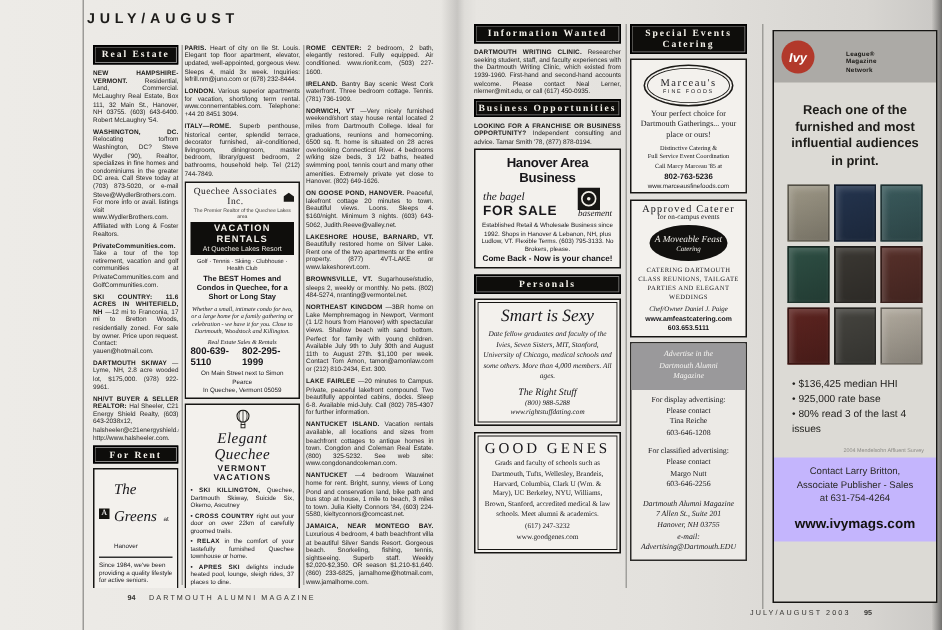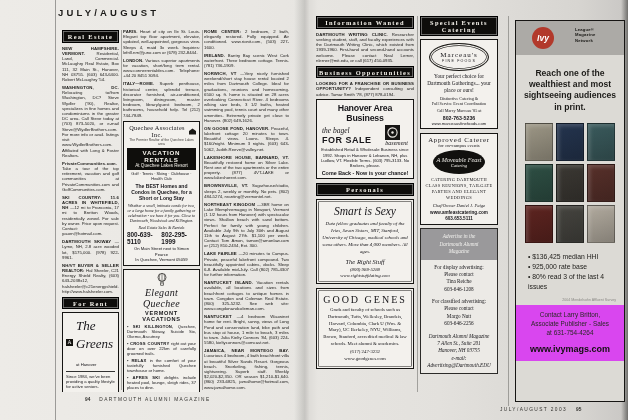--- a/index.html
+++ b/index.html
@@ -23,21 +23,21 @@
   .cad b{letter-spacing:.1px;}
 
   .boxad{border:0.9px solid #161513;background:#f3f1ed;margin:0 0 3.5px;padding:2.5px 3px;box-sizing:border-box;}
   .ctr{text-align:center;}
   .tiny{font-size:4.2px;line-height:1.25;}
 
   
   .greens-head{display:flex;align-items:center;gap:3px;border-bottom:0.6px solid #333;padding-bottom:1.5px;margin-bottom:1.5px;}
   .atria-mark{width:7px;height:7px;background:#14130f;color:#fff;font-family:"Liberation Serif",serif;
     font-size:5.5px;line-height:7px;text-align:center;flex:0 0 auto;}
-  .greens-title{font-family:"Liberation Serif",serif;font-style:italic;font-size:13px;}
+  .greens-title{font-family:"Liberation Serif",serif;font-style:italic;font-size:10px;}
   .greens-sub{font-size:4.2px;}
   .bull{font-size:4.2px;line-height:1.3;}
   .bull::before{content:"• ";}
   .line{font-size:4.2px;line-height:1.3;}
 
   
   .qa-logo{font-family:"Liberation Serif",serif;font-size:6.3px;letter-spacing:.3px;text-align:center;display:flex;align-items:center;justify-content:center;gap:2px;}
   .qa-tag{font-size:3.4px;text-align:center;color:#44423e;margin-bottom:1.5px;}
   .qa-bar{background:#0f0e0c;color:#f4f1ea;text-align:center;padding:1.5px 0;margin:1px 0;}
   .qa-bar1{font-size:6.2px;font-weight:bold;letter-spacing:.8px;}
@@ -99,31 +99,31 @@
   .adv{border:1.6px solid #2c2b29;padding:0 0 4px;background:#eceae6;}
   .adv-head{background:#9a999b;color:#f5f4f1;text-align:center;padding:4px 2px;margin-bottom:4px;
     font-family:"Liberation Serif",serif;font-style:italic;font-size:6.4px;line-height:1.35;}
   .adv .line{font-family:"Liberation Serif",serif;font-size:5.2px;line-height:1.42;text-align:center;}
   .adv-group{margin-bottom:5px;}
   .adv-it .line{font-style:italic;}
 
   
   .ivy{position:absolute;left:515px;top:20px;width:110px;height:382px;border:1px solid #161513;
     background:#dcdad5;box-sizing:border-box;overflow:hidden;}
-  .ivy-head{background:#acaaa6;display:flex;align-items:flex-start;gap:21px;padding:6px 16px;}
+  .ivy-head{background:#acaaa6;display:flex;align-items:flex-end;gap:21px;padding:6px 5px;}
   .ivy-dot{width:22px;height:22px;border-radius:50%;background:#b2392b;color:#fff;flex:0 0 auto;
     display:flex;align-items:center;justify-content:center;font-weight:bold;font-size:8.5px;font-style:italic;}
   .ivy-brand{font-size:9px;font-weight:bold;line-height:1.08;color:#171613;letter-spacing:.2px;}
   .ivy-headline{font-size:8.6px;font-weight:bold;text-align:center;line-height:1.3;margin:13px 7px 10px;color:#1d1c19;}
   .covers{display:grid;grid-template-columns:repeat(3,28px);gap:3px;justify-content:center;}
   .cover{height:36px;border:0.5px solid rgba(0,0,0,.35);box-shadow:inset 2px 2px 4px rgba(255,255,255,.18);}
   .ivy-bullets{margin:9px 0 0 12px;}
   .ivy-bullets .bull{font-size:6.8px;line-height:1.5;color:#22211e;}
   .ivy-src{font-size:3.6px;color:#8b8a86;text-align:right;margin:6px 8px 3px;}
-  .ivy-foot{background:#d946ef;padding:6px 4px 7px;}
+  .ivy-foot{background:#c4b5fd;padding:6px 4px 7px;}
   .ivy-foot .line{font-size:6.4px;line-height:1.35;text-align:center;color:#2a2926;}
   .ivy-url{font-size:9px;font-weight:bold;text-align:center;margin-top:7px;color:#12110f;}
 
   .foot{position:absolute;font-size:4.8px;letter-spacing:1.4px;color:#33322f;display:flex;gap:9px;align-items:baseline;}
   .foot .pn{font-weight:bold;letter-spacing:0;}
   svg{display:block;}
 </style>
 </head>
 <body>
 
@@ -353,21 +353,21 @@
 
   <div class="ivy">
     <div class="ivy-head">
       <div class="ivy-dot">Ivy</div>
       <div class="ivy-brand" style="font-size:9px;">
           <div class="line">League®</div>
           <div class="line">Magazine</div>
           <div class="line">Network</div>
         </div>
     </div>
-    <div class="ivy-headline">Reach one of the wealthiest and most sightseeing audiences in print.</div>
+    <div class="ivy-headline">Reach one of the furnished and most influential audiences in print.</div>
     <div class="covers">
         <div class="cover" style="background: linear-gradient(160deg, rgb(157, 151, 134), rgba(0, 0, 0, 0.25)), rgb(157, 151, 134);"></div>
         <div class="cover" style="background: linear-gradient(160deg, rgb(36, 52, 78), rgba(0, 0, 0, 0.25)), rgb(36, 52, 78);"></div>
         <div class="cover" style="background: linear-gradient(160deg, rgb(58, 90, 92), rgba(0, 0, 0, 0.25)), rgb(58, 90, 92);"></div>
         <div class="cover" style="background: linear-gradient(160deg, rgb(46, 79, 68), rgba(0, 0, 0, 0.25)), rgb(46, 79, 68);"></div>
         <div class="cover" style="background: linear-gradient(160deg, rgb(59, 56, 51), rgba(0, 0, 0, 0.25)), rgb(59, 56, 51);"></div>
         <div class="cover" style="background: linear-gradient(160deg, rgb(87, 48, 42), rgba(0, 0, 0, 0.25)), rgb(87, 48, 42);"></div>
         <div class="cover" style="background: linear-gradient(160deg, rgb(93, 36, 32), rgba(0, 0, 0, 0.25)), rgb(93, 36, 32);"></div>
         <div class="cover" style="background: linear-gradient(160deg, rgb(69, 68, 63), rgba(0, 0, 0, 0.25)), rgb(69, 68, 63);"></div>
         <div class="cover" style="background: linear-gradient(160deg, rgb(177, 170, 158), rgba(0, 0, 0, 0.25)), rgb(177, 170, 158);"></div>

